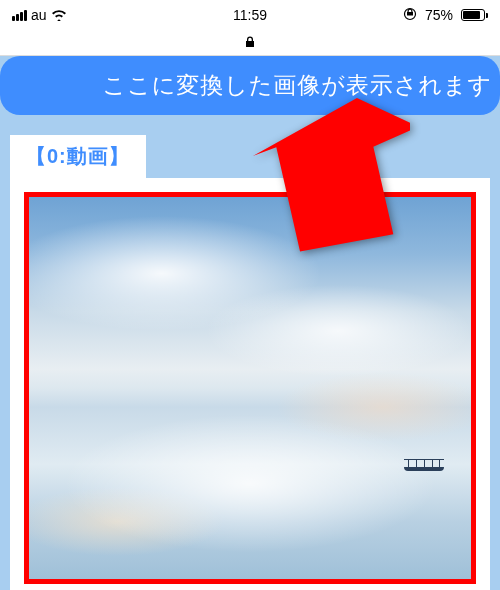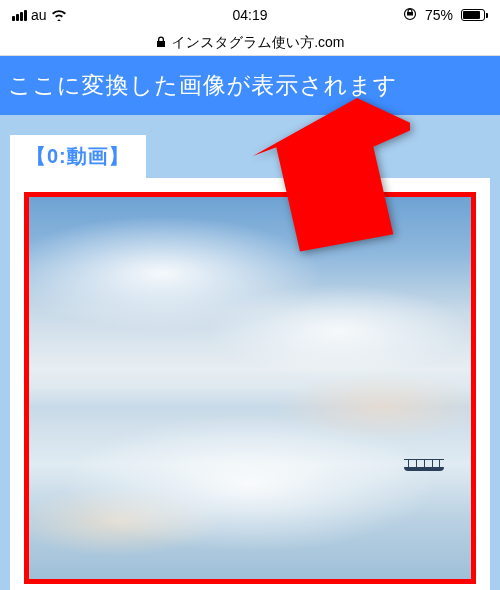--- a/index.html
+++ b/index.html
@@ -47,23 +47,24 @@
       gap: 6px;
       font-size: 14px;
       color: #000;
       border-bottom: 1px solid #ddd;
     }
     .lock-icon { font-size: 11px; }
     .header-banner {
       background: #3f8dfe;
       color: #fff;
       font-size: 23px;
-      text-align: left;
+      text-align: right;
       padding: 14px 8px;
       letter-spacing: 1px;
+      border-radius: 20px;
     }
     .content-area {
       padding: 20px 10px 0 10px;
     }
     .tab-label {
       display: inline-block;
       background: #fff;
       color: #3f8dfe;
       font-weight: bold;
       font-size: 20px;
@@ -169,21 +170,21 @@
         <span></span>
         <span></span>
     </span>
     <span>au</span>
     <span class="wifi-icon">
       <svg width="16" height="12" viewBox="0 0 16 12">
           <path d="M8 10.5 a1.5 1.5 0 1 0 0.001 0 M4 7 a6 6 0 0 1 8 0 l-1.4 1.4 a4 4 0 0 0 -5.2 0 z M1 4 a10 10 0 0 1 14 0 l-1.4 1.4 a8 8 0 0 0 -11.2 0 z" fill="#000"></path>
         </svg>
     </span>
   </div>
-  <div class="status-center">04:19</div>
+  <div class="status-center">11:59</div>
   <div class="status-right">
     <span>
       <svg width="14" height="14" viewBox="0 0 14 14">
           <circle cx="7" cy="7" r="5.5" fill="none" stroke="#000" stroke-width="1.2"></circle>
           <path d="M4.5 5 v-1 a2.5 2.5 0 0 1 5 0 v1 h0.5 v3.5 h-6 v-3.5 z M5.7 5 h2.6 v-1 a1.3 1.3 0 0 0 -2.6 0 z" fill="#000"></path>
         </svg>
     </span>
     <span>75%</span>
     <span class="battery">
       <span class="battery-body">
@@ -193,21 +194,20 @@
     </span>
   </div>
 </div>
 
 <div class="url-bar">
   <span class="lock-icon">
     <svg width="10" height="12" viewBox="0 0 10 12">
         <path d="M2 5 V3.5 a3 3 0 0 1 6 0 V5 h1 v6 h-8 v-6 z M3.3 5 h3.4 V3.5 a1.7 1.7 0 0 0 -3.4 0 z" fill="#000"></path>
       </svg>
   </span>
-  <span>インスタグラム使い方.com</span>
 </div>
 
 <div class="header-banner">
   <span>ここに変換した画像が表示されます</span>
 </div>
 
 <div class="content-area">
   <div class="tab-label">
     <span>【0:動画】</span>
   </div>

